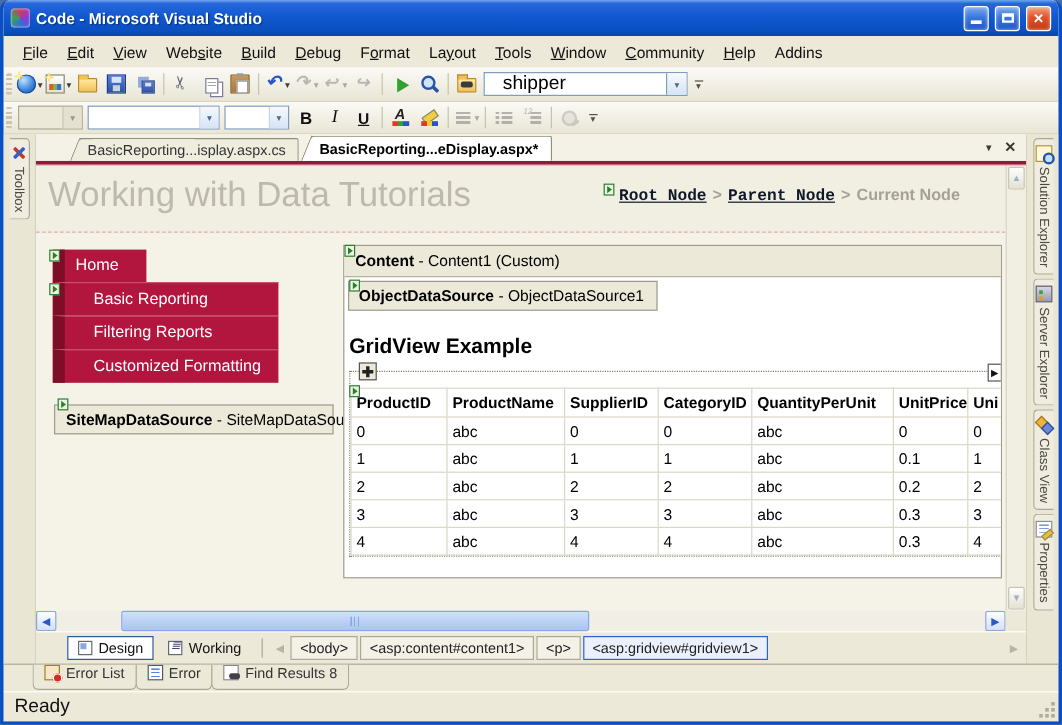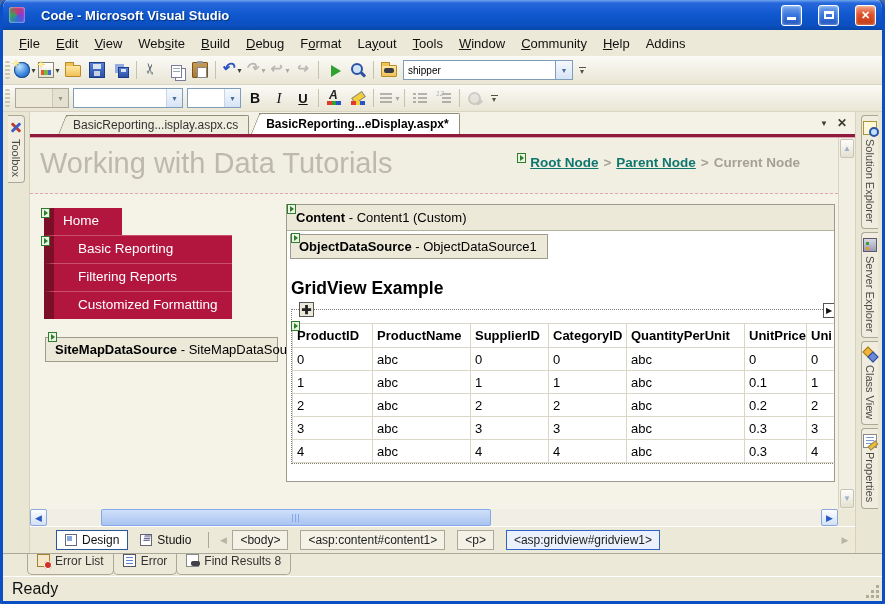--- a/index.html
+++ b/index.html
@@ -1,20 +1,20 @@
 <!DOCTYPE html>
 <html><head>
 <meta charset="utf-8">
 <style>
   html,body{margin:0;padding:0;background:#4a6da8;font-family:"Liberation Sans",sans-serif;}
   .window{position:relative;width:885px;height:604px;box-sizing:border-box;background:#ECE9D8;
     border-left:3px solid #0A4FC4;border-right:3px solid #0A4FC4;border-bottom:3px solid #0A4FC4;
     border-radius:8px 8px 3px 3px;overflow:hidden;display:flex;flex-direction:column;}
   
-  .titlebar{height:30px;flex:none;display:flex;align-items:center;padding:0 6px 0 6px;gap:16px;
+  .titlebar{height:30px;flex:none;display:flex;align-items:center;padding:0 6px 0 6px;gap:5px;
     background:linear-gradient(180deg,#6FA5EE 0%,#2767DB 10%,#1159D0 45%,#0B4FC0 85%,#0846A8 100%);
     border-radius:6px 6px 0 0;}
   .appicon{width:16px;height:16px;border-radius:3px;flex:none;
     background:conic-gradient(#c93a6a,#8a3bd1,#2d6fd8,#3aa05a,#c93a6a);box-shadow:inset 0 0 2px #fff;}
   .apptitle{color:#fff;font-weight:bold;font-size:13px;text-shadow:1px 1px 1px #05337A;flex:1;
     white-space:nowrap;overflow:hidden;}
   .winbtn{width:21px;height:21px;flex:none;border-radius:3px;border:1px solid #fff;box-sizing:border-box;
     display:flex;align-items:center;justify-content:center;color:#fff;font-size:11px;font-weight:bold;
     background:linear-gradient(180deg,#7AA7EE,#3A77DE 45%,#2257BE);box-shadow:inset 0 0 3px rgba(255,255,255,.6);}
   .winbtn.close{background:linear-gradient(180deg,#F0A080,#E0502A 45%,#C03C12);}
@@ -66,21 +66,21 @@
   .ic-redo::before{content:"\21B7";position:absolute;left:1px;top:-3px;font-size:15px;font-weight:bold;color:#5A6470;}
   .ic-navback::before{content:"\21A9";position:absolute;left:1px;top:-2px;font-size:14px;font-weight:bold;color:#5A6470;}
   .ic-navfwd::before{content:"\21AA";position:absolute;left:1px;top:-2px;font-size:14px;font-weight:bold;color:#5A6470;}
   .ic-play{width:0;height:0;border-left:10px solid #2FA12F;border-top:6px solid transparent;border-bottom:6px solid transparent;margin:2px 0 0 4px;}
   .ic-preview::before{content:"";position:absolute;left:1px;top:1px;width:8px;height:8px;border:2px solid #2A53A4;border-radius:50%;background:#CFE4F8;}
   .ic-preview::after{content:"";position:absolute;left:10px;top:11px;width:6px;height:3px;background:#2A53A4;transform:rotate(45deg);border-radius:1px;}
   .ic-findfolder{margin-top:2px;height:12px;background:linear-gradient(#FFE9A0,#EFC157);border:1px solid #B98A2A;border-radius:1px;box-sizing:border-box;}
   .ic-findfolder::before{content:"";position:absolute;top:-4px;left:-1px;width:7px;height:3px;background:#EFC157;border:1px solid #B98A2A;border-bottom:none;}
   .ic-findfolder::after{content:"";position:absolute;left:2px;top:2px;width:10px;height:5px;background:#3A3A44;border-radius:2px;}
   .tb-combo{height:20px;width:170px;border:1px solid #7F9DB9;background:#fff;display:flex;align-items:center;margin:0 2px;flex:none;box-sizing:border-box;}
-  .tb-combo .combo-text{flex:1;font-size:10px;padding-left:4px;color:#000;}
+  .tb-combo .combo-text{flex:1;font-size:16px;padding-left:4px;color:#000;margin-left:11px;}
   .tb-combo .combo-arrow{width:16px;height:100%;border-left:1px solid #7F9DB9;display:flex;align-items:center;justify-content:center;
     font-size:8px;color:#4A6A9A;background:linear-gradient(180deg,#F6F9FD,#D6E4F6);}
   
   .fselect{height:20px;border:1px solid #7F9DB9;background:#fff;display:flex;align-items:center;justify-content:flex-end;margin:0 2px;flex:none;box-sizing:border-box;}
   .fselect.dis{border-color:#ACA899;background:#ECE9D8;}
   .fselect .combo-arrow{width:15px;height:100%;display:flex;align-items:center;justify-content:center;font-size:8px;color:#4A6A9A;
     border-left:1px solid #C6D4E8;background:linear-gradient(180deg,#F6F9FD,#D6E4F6);}
   .fselect.dis .combo-arrow{color:#9A9786;background:#E4E1D0;border-left-color:#CCC8B6;}
   .g-b{font-weight:bold;font-size:14px;color:#111;}
   .g-i{font-style:italic;font-family:"Liberation Serif",serif;font-size:15px;color:#111;}
@@ -133,21 +133,21 @@
   .dtab.active{background:#FFFFFF;font-weight:bold;height:20px;z-index:2;color:#000;}
   .tabstrip-ctl{margin-left:auto;display:flex;align-items:center;gap:9px;padding:0 8px 4px 0;color:#3A3A30;}
   .tabstrip-ctl .tdrop{font-size:8px;} .tabstrip-ctl .tclose{font-size:12px;font-weight:bold;}
   .maroonline{height:3px;flex:none;background:#8E1B3A;border-bottom:1px solid #DFA3B4;}
   
   .design{flex:1;position:relative;background:#F5F3E8;min-height:0;overflow:hidden;}
   .design-inner{position:absolute;left:0;top:0;right:17px;bottom:0;overflow:hidden;}
   .header-band{height:55px;border-bottom:1px dashed #E2A7AE;position:relative;background:#F1EFE2;}
   .page-title{position:absolute;left:10px;top:9px;font-size:29px;color:#BDB9AC;white-space:nowrap;}
   .breadcrumb{position:absolute;right:38px;top:17px;font-size:13.5px;font-weight:bold;color:#A5A195;white-space:nowrap;}
-  .bc-link{color:#0f766e;text-decoration:underline;}
+  .bc-link{color:#0f172a;text-decoration:underline;font-family:Liberation Mono, monospace;}
   .bc-sep{margin:0 5px;}
   .body-area{position:relative;height:calc(100% - 56px);}
   .navmenu{position:absolute;left:14px;top:14px;width:158px;font-size:13.5px;color:#fff;}
   .nav-row{box-sizing:border-box;width:188px;background:#B2163F;border-left:10px solid #7C0E28;padding:5px 6px 7px 9px;position:relative;}
   .nav-row.home{width:78px;}
   .nav-row.sub{text-indent:15px;border-top:1px solid #C8506E;}
   .smart-glyph{position:absolute;width:9px;height:10px;background:#EAF5E2;border:1px solid #2F7C2F;box-sizing:border-box;}
   .smart-glyph::after{content:"";position:absolute;left:2px;top:1px;width:0;height:0;border-left:4px solid #2F7C2F;border-top:3px solid transparent;border-bottom:3px solid transparent;}
   .nav-row .smart-glyph{left:-13px;top:0px;}
   .box-glyph{left:2px;top:-6px;}
@@ -511,26 +511,26 @@
       </div>
 
       <div class="viewbar">
         <span id="view-btns" style="display:flex;align-items:center;gap:3px;">
             <span class="viewbtn active">
               <i class="vic vic-design"></i>
               <span>Design</span>
             </span>
             <span class="viewbtn">
               <i class="vic vic-source"></i>
-              <span>Studio</span>
+              <span>Working</span>
             </span>
           </span>
         <span class="vb-sep"></span>
         <span class="tagnav-arrow">◀</span>
-        <span id="tag-path" style="display:flex;align-items:center;gap:12px;">
+        <span id="tag-path" style="display:flex;align-items:center;gap:2px;">
             <span class="tag">&lt;body&gt;</span>
             <span class="tag">&lt;asp:content#content1&gt;</span>
             <span class="tag">&lt;p&gt;</span>
             <span class="tag selected">&lt;asp:gridview#gridview1&gt;</span>
           </span>
         <span class="tagnav-arrow tagnav-right">▶</span>
       </div>
     </div>
 
     <div class="strip right" id="right-strip">

